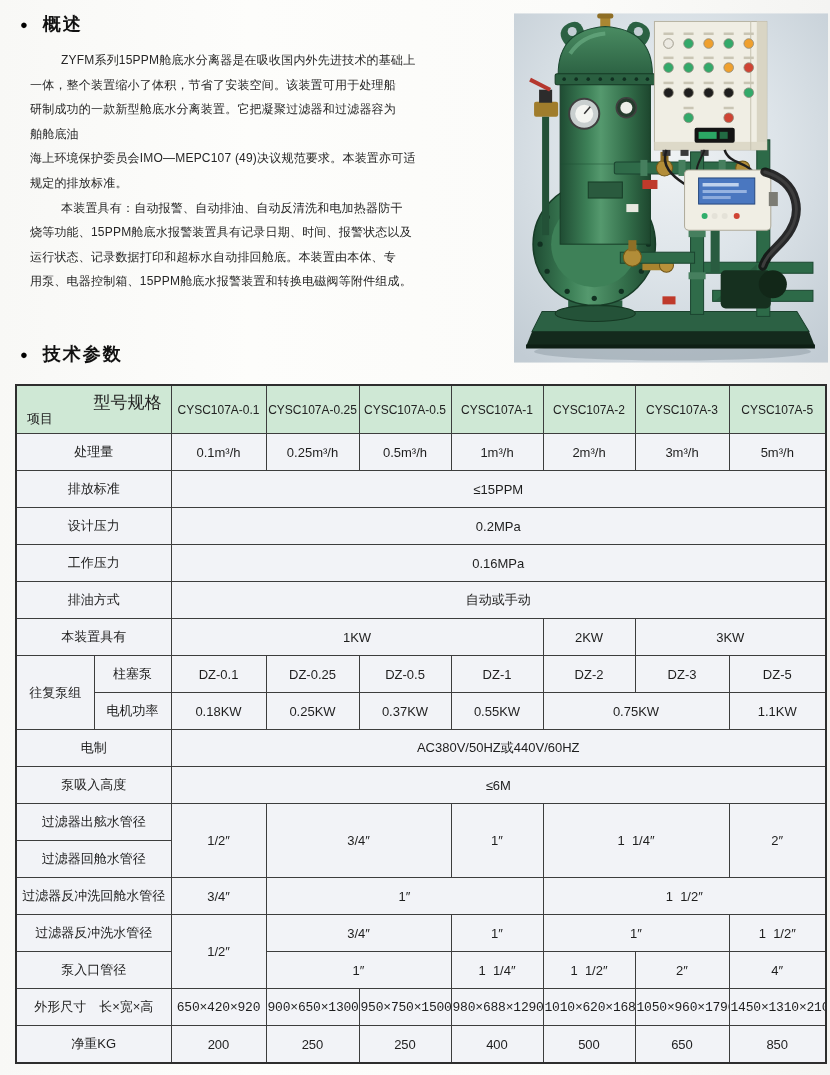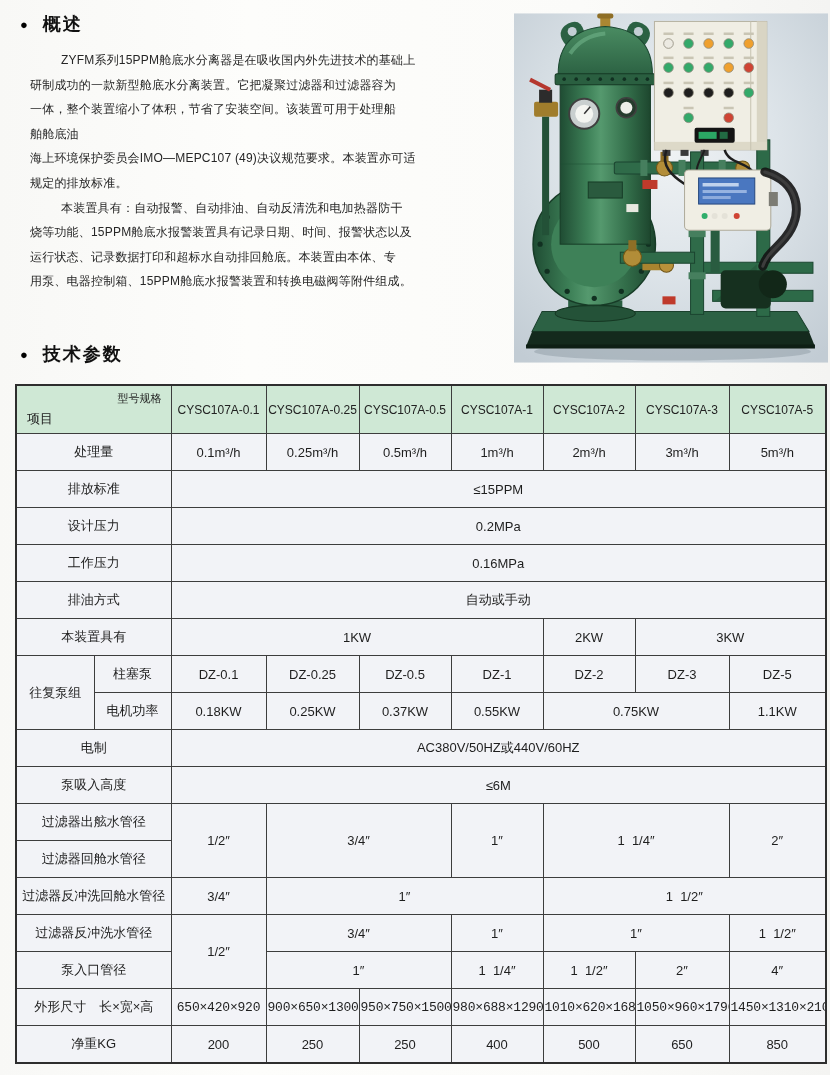--- a/index.html
+++ b/index.html
@@ -20,42 +20,42 @@
   table.params{position:absolute;left:15px;top:384px;width:810px;
     border-collapse:collapse;table-layout:fixed;border:2px solid #2e2e2e;}
   table.params td{border:1px solid var(--table-border,#3d3d3d);text-align:center;vertical-align:middle;
     background:var(--table-row-bg,#f2f3f7);font-size:13px;color:#1e1e1e;padding:0 1px;overflow:hidden;}
   tr.head td{background:var(--table-header-bg,#cfe8d5);height:47px;font-size:12px;color:#222;}
   tr.data td{height:36px;}
   td.corner{position:relative;padding:0;
     background-image:linear-gradient(to bottom right,
       transparent calc(50% - 0.8px),#3d3d3d calc(50% - 0.8px),
       #3d3d3d calc(50% + 0.8px),transparent calc(50% + 0.8px));}
-  td.corner .ct{position:absolute;top:5px;right:9px;font-size:11px;}
+  td.corner .ct{position:absolute;top:5px;right:9px;font-size:17px;}
   td.corner .cb{position:absolute;bottom:5px;left:10px;font-size:13px;}
   td.sm{font-size:10.5px;letter-spacing:-0.2px;font-family:Liberation Mono, monospace;}
 
   
   .c-cream{fill:var(--panel-cream,#f0eee4);}
   .c-lcd{fill:var(--lcd-blue,#4a77c0);}
 </style>
 </head>
 <body>
 
 <div class="page">
 
   <div class="sec-head" style="top:12px;">
     <span class="bullet">●</span>
     <span>概述</span>
   </div>
 
   <div class="overview-text">
       <div class="ov-line ind">ZYFM系列15PPM舱底水分离器是在吸收国内外先进技术的基础上</div>
+      <div class="ov-line">一体，整个装置缩小了体积，节省了安装空间。该装置可用于处理船</div>
       <div class="ov-line">研制成功的一款新型舱底水分离装置。它把凝聚过滤器和过滤器容为</div>
-      <div class="ov-line">一体，整个装置缩小了体积，节省了安装空间。该装置可用于处理船</div>
       <div class="ov-line">舶舱底油</div>
       <div class="ov-line">海上环境保护委员会IMO—MEPC107 (49)决议规范要求。本装置亦可适</div>
       <div class="ov-line">规定的排放标准。</div>
       <div class="ov-line ind">本装置具有：自动报警、自动排油、自动反清洗和电加热器防干</div>
       <div class="ov-line">烧等功能、15PPM舱底水报警装置具有记录日期、时间、报警状态以及</div>
       <div class="ov-line">运行状态、记录数据打印和超标水自动排回舱底。本装置由本体、专</div>
       <div class="ov-line">用泵、电器控制箱、15PPM舱底水报警装置和转换电磁阀等附件组成。</div>
     </div>
 
   <div class="photo">

